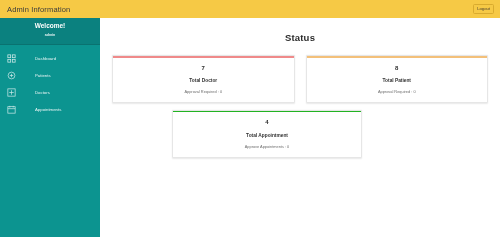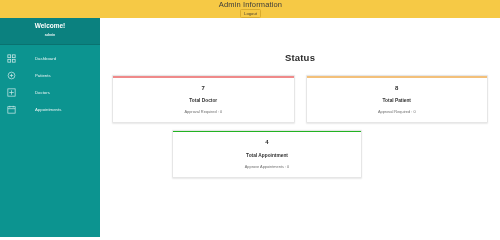--- a/index.html
+++ b/index.html
@@ -20,21 +20,20 @@
   .topbar {
     position: absolute;
     top: 0; left: 0;
     width: 500px;
     height: 18px;
     background: #f6c945;
     display: flex;
     align-items: center;
     justify-content: space-between;
     padding: 0 6px 0 7px;
-    flex-direction: column;
   }
   .topbar-title {
     font-size: 7.5px;
     color: #3b3b3b;
     letter-spacing: 0.15px;
   }
   .logout-btn {
     font-size: 4.2px;
     color: #4a4032;
     border: 0.5px solid #d9ab2e;
@@ -106,21 +105,21 @@
     top: 18px; left: 100px;
     width: 400px;
     height: 219px;
     background: #ffffff;
   }
   .page-title {
     text-align: center;
     font-size: 9.5px;
     font-weight: bold;
     color: #2c2c2c;
-    margin-top: 34px;
+    margin-top: 14px;
     letter-spacing: 0.2px;
   }
 
   .cards-row {
     display: flex;
     gap: 11px;
     padding: 0 12px;
     margin-top: 12px;
   }
   .cards-row-second {

